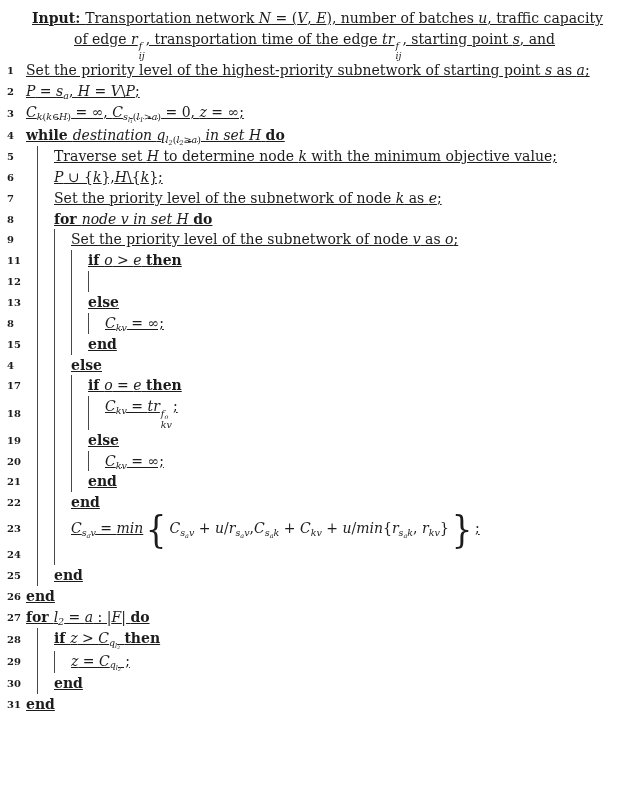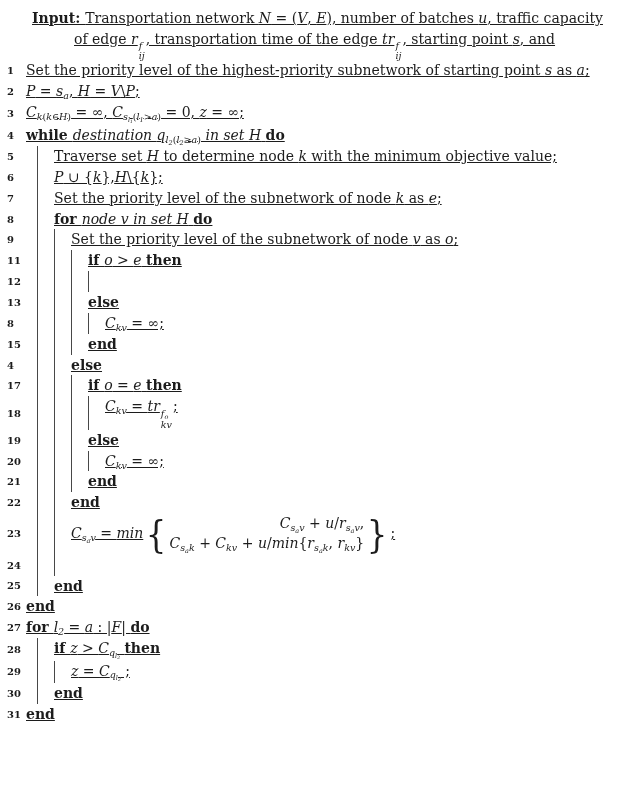--- a/index.html
+++ b/index.html
@@ -35,21 +35,21 @@
     font-size:68%;line-height:1.02;vertical-align:-0.55em;
     font-style:italic;padding-left:1px;margin-right:1px;
   }
   .ss-sup,.ss-sub{display:block;white-space:nowrap;}
   .cases{display:inline-flex;align-items:center;vertical-align:middle;margin:0 1px;}
   .brace{
     font-size:38px;font-weight:400;line-height:0.8;
     font-family:"DejaVu Serif",serif;transform:scaleX(0.85);
   }
   .case-rows{
-    display:inline-flex;flex-direction:column;align-items:flex-end;
+    display:inline-flex;flex-direction:row;align-items:flex-start;
     padding:0 1px;line-height:1.35;
   }
   .case-row{white-space:pre;}
 </style>
 </head>
 <body>
 
 <div class="algo" id="algo">
     <div class="line head in0"><span class="content"><span class="st-b">Input: </span><span class="st-r">Transportation network </span><span class="st-i">N</span><span class="st-r"> = (</span><span class="st-i">V</span><span class="st-r">, </span><span class="st-i">E</span><span class="st-r">), number of batches </span><span class="st-i">u</span><span class="st-r">, traffic capacity</span></span></div>
     <div class="line head in1"><span class="content"><span class="st-r">of edge </span><span class="st-i">r</span><span class="ss"><span class="ss-sup"><span class="st-i">f</span></span><span class="ss-sub"><span class="st-i">ij</span></span></span><span class="st-r">, transportation time of the edge </span><span class="st-i">tr</span><span class="ss"><span class="ss-sup"><span class="st-i">f</span></span><span class="ss-sub"><span class="st-i">ij</span></span></span><span class="st-r">, starting point </span><span class="st-i">s</span><span class="st-r">, and</span></span></div>

